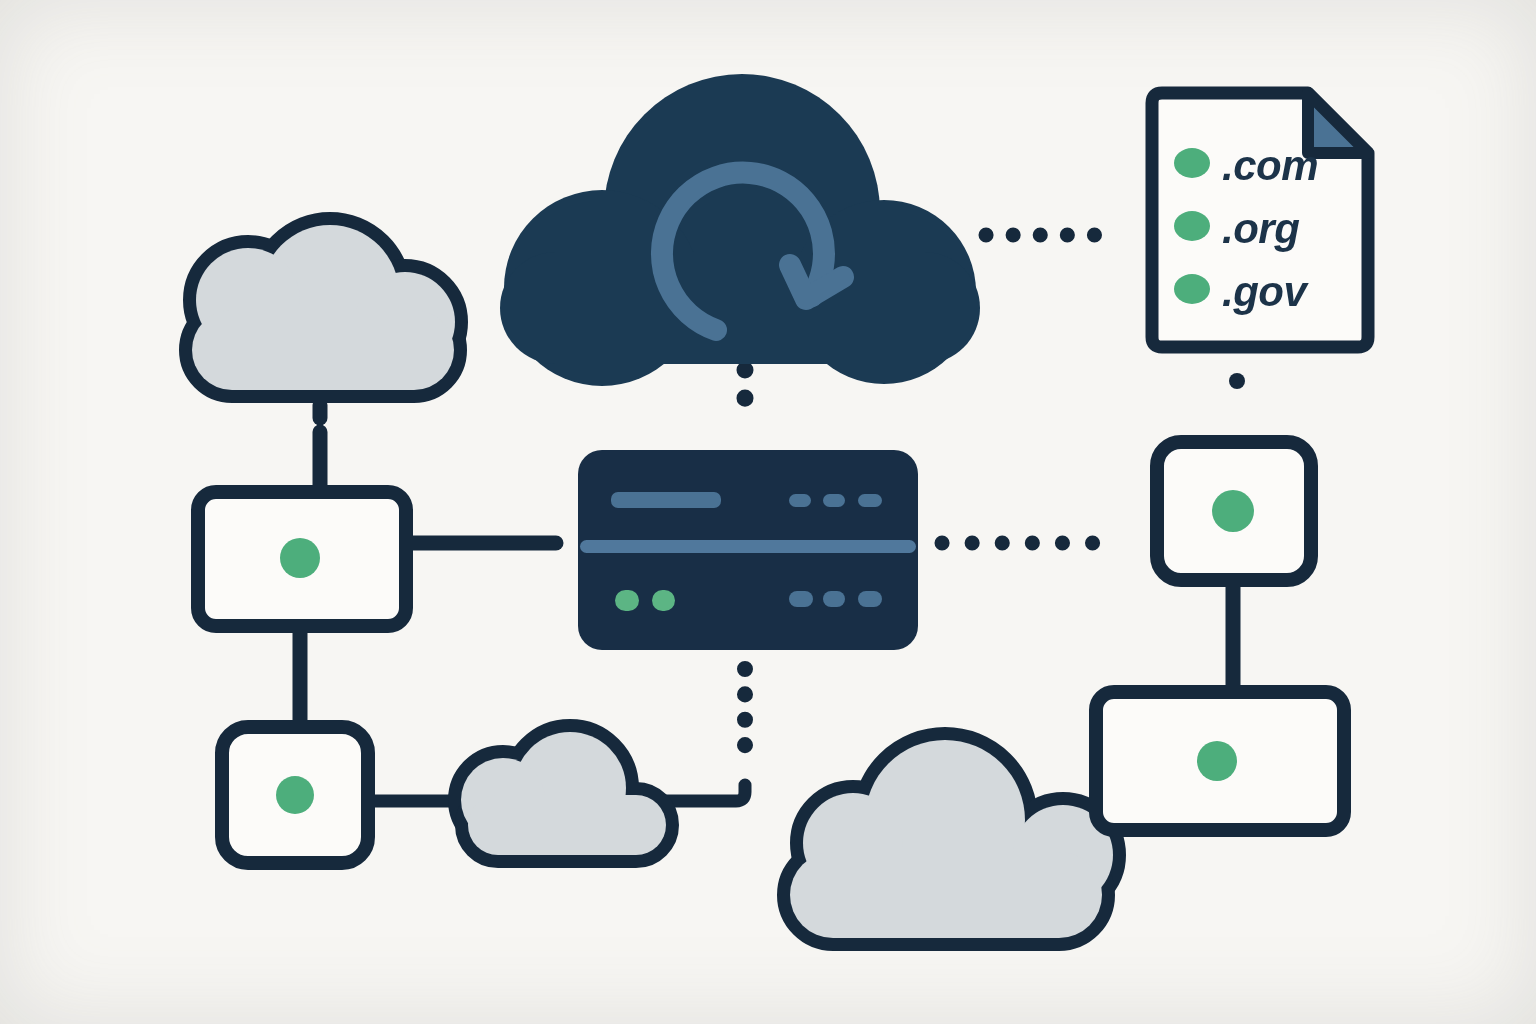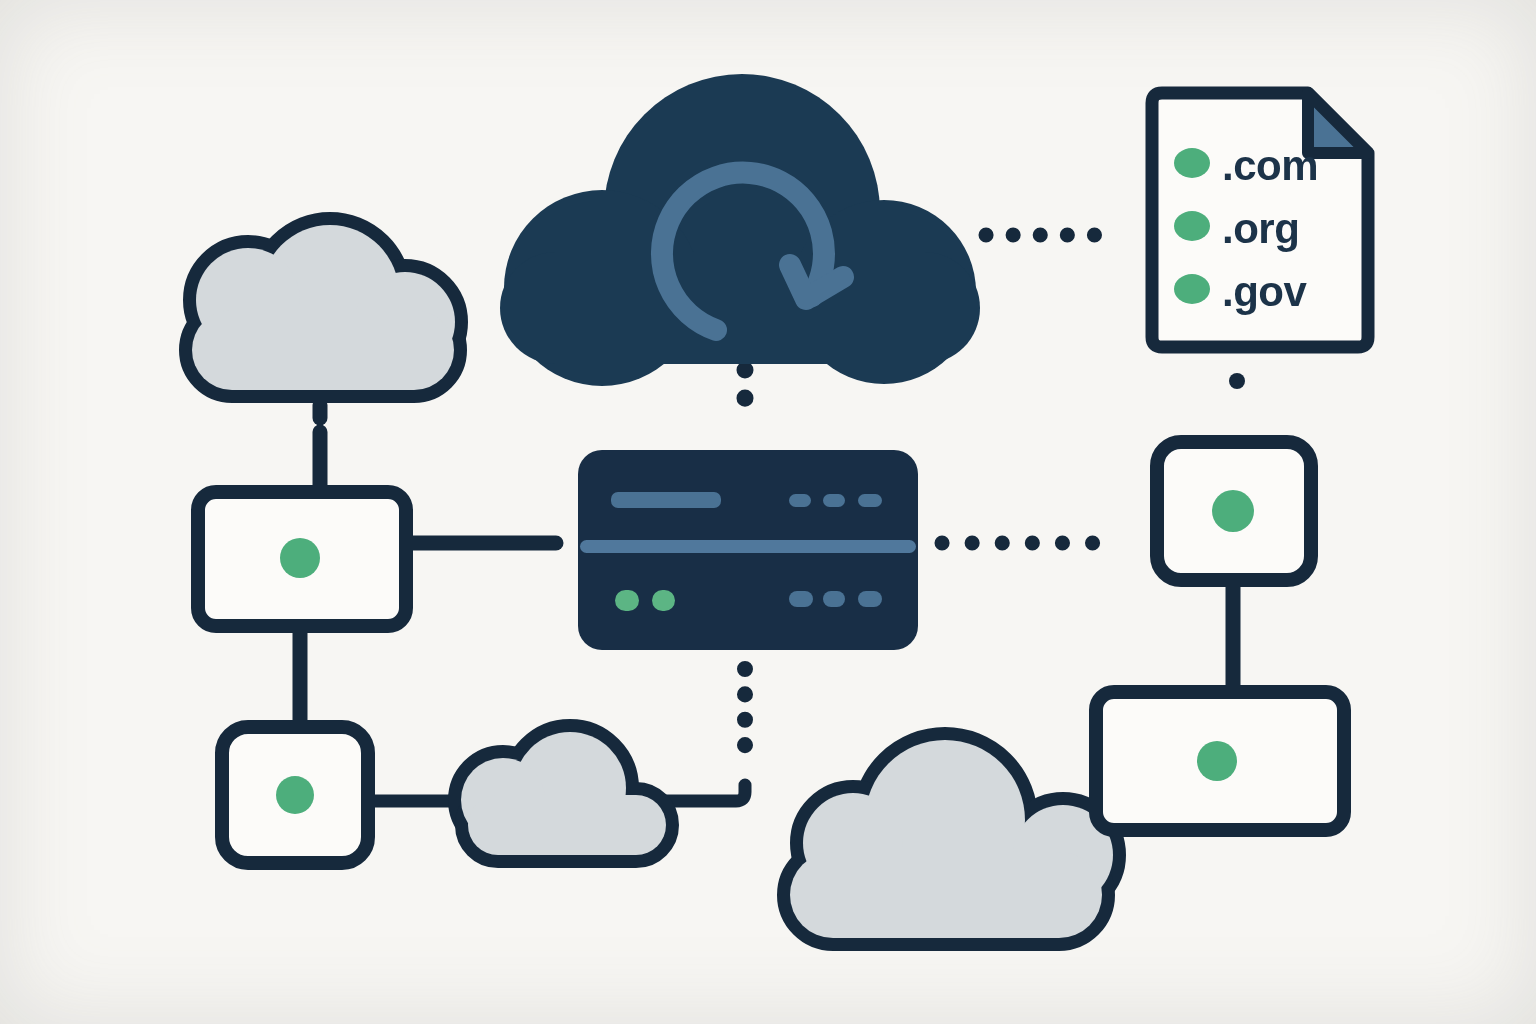--- a/index.html
+++ b/index.html
@@ -12,20 +12,21 @@
     --green:#4dae7c;
     --green-led:#5cb584;
     --gray-cloud:#d4d9dc;
     --box-fill:#fcfbf9;
   }
   html,body{margin:0;padding:0;background:#e9e8e5;}
   .stage{
     width:1536px;height:1024px;position:relative;background:var(--bg);
     overflow:hidden;font-family:"Liberation Sans",sans-serif;
     box-shadow:inset 0 0 90px rgba(120,120,115,.18);
+    font-style:italic;
   }
   svg{display:block;width:100%;height:100%;}
   
   .conn{stroke:var(--navy);stroke-width:13;stroke-linecap:round;stroke-linejoin:round;fill:none;}
   .conn-thick{stroke-width:15;}
   .dots{stroke:var(--navy);stroke-linecap:round;fill:none;}
   
   .cloud-dark *{fill:var(--navy-cloud);}
   .sync-arrow{stroke:var(--steel);stroke-width:22;stroke-linecap:round;stroke-linejoin:round;fill:none;}
   

